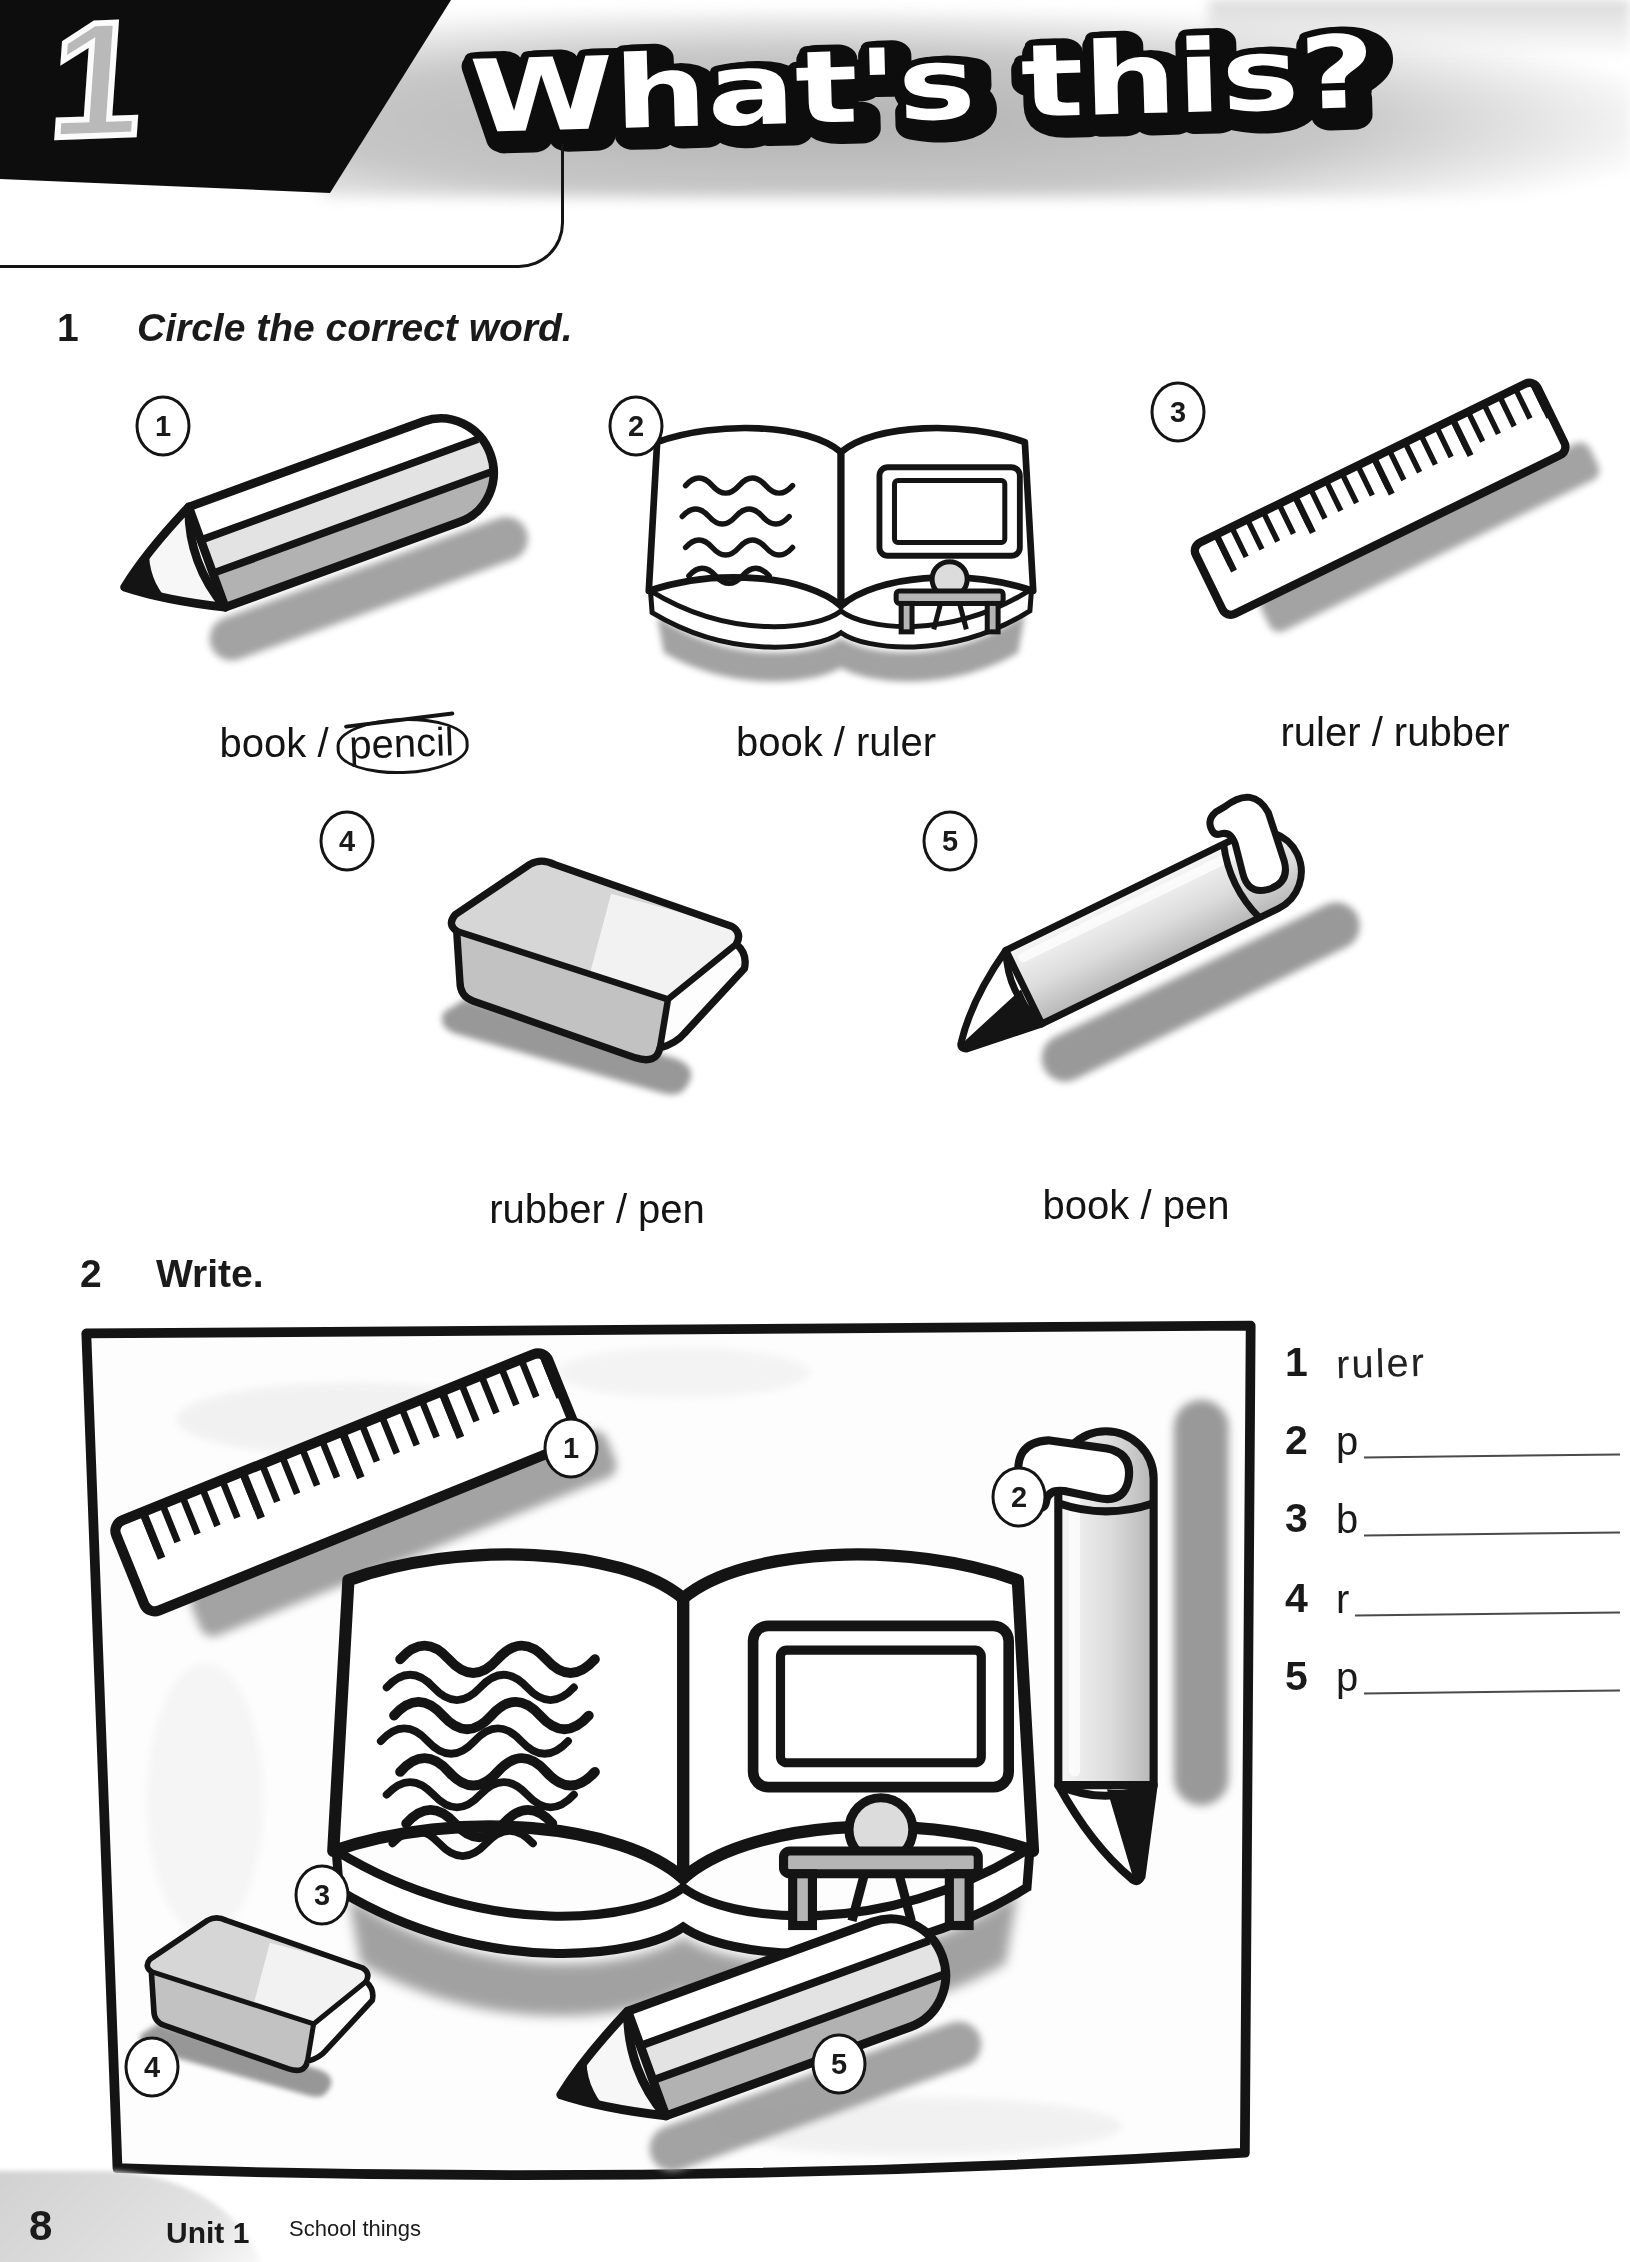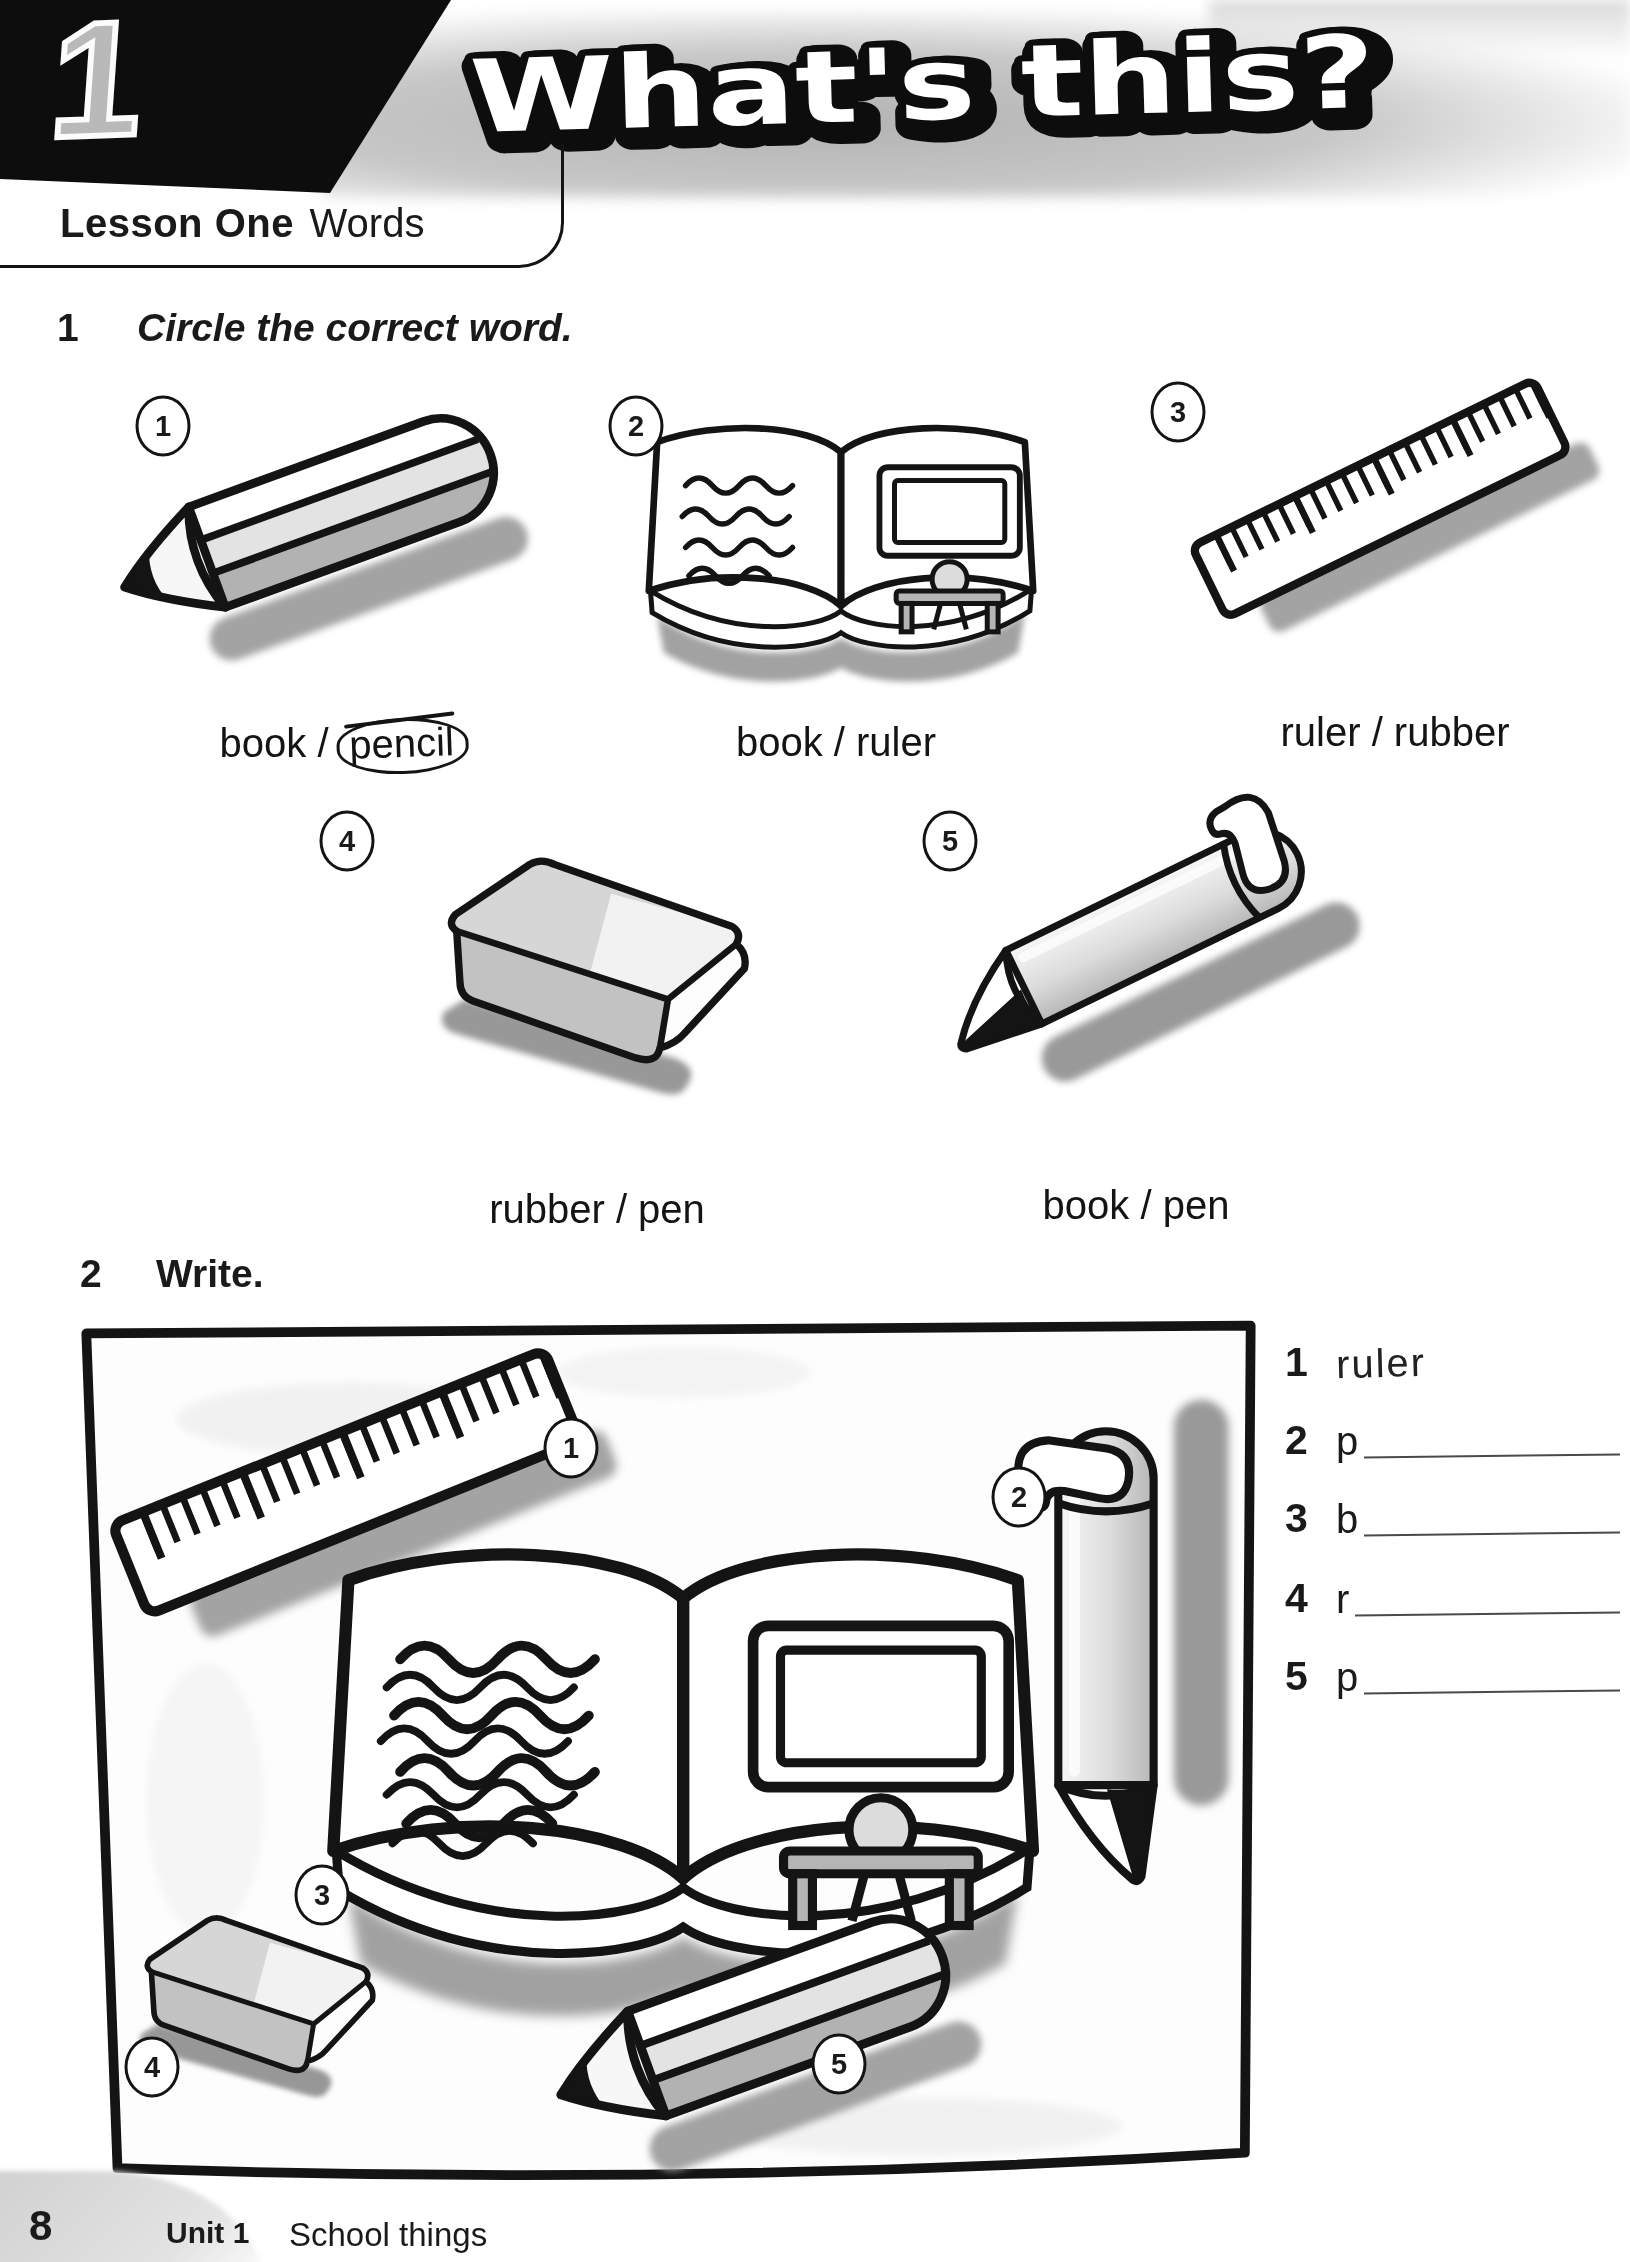--- a/index.html
+++ b/index.html
@@ -53,21 +53,21 @@
   .handwritten{letter-spacing:2px;transform:rotate(-1.5deg);color:#222;}
   .ans-line{flex:1;height:0;border-bottom:2.9px solid #4a4a4a;margin-bottom:3.9px;transform:rotate(-0.7deg);}
   .ans-row.example .ans-line{margin-left:-125px;z-index:-1;}
 
   
   .footer-blob{position:absolute;left:-29px;top:2171px;width:293px;height:117px;
     background:linear-gradient(135deg,#cfcfcf,#e3e3e3 70%,rgba(255,255,255,0));
     border-top-right-radius:215px 156px;filter:blur(2.9px);}
   .page-num{position:absolute;left:29px;top:2202px;font-size:42px;font-weight:bold;}
   .footer-unit{position:absolute;left:166px;top:2216px;font-size:30px;font-weight:bold;}
-  .footer-topic{position:absolute;left:289px;top:2216px;font-size:33px;font-weight:500;}
+  .footer-topic{position:absolute;left:289px;top:2216px;font-size:22px;font-weight:500;}
 </style>
 </head>
 <body>
 
 <div id="page">
 
   <svg width="0" height="0" style="position:absolute" aria-hidden="true">
     <defs>
       <filter id="soft" x="-30%" y="-30%" width="160%" height="160%">
         <feGaussianBlur stdDeviation="4"></feGaussianBlur>
@@ -155,23 +155,20 @@
   <div class="hdr-band"></div>
   <div class="hdr-band2"></div>
   <div class="hdr-black"></div>
   <div class="unit-num">1</div>
   <svg class="title-svg" viewBox="0 0 1080 190">
     <text class="title-shadow" x="534" y="122" textLength="930" lengthAdjust="spacingAndGlyphs">What's this?</text>
     <text class="title-main" x="526" y="114" textLength="930" lengthAdjust="spacingAndGlyphs">What's this?</text>
   </svg>
 
   <div class="lesson-tab"></div>
-  <div class="lesson-text">
-    <span class="bold">Lesson One</span><span class="reg">Words</span>
-  </div>
 
   <div class="ex-head" style="left:57px;top:306px;">1</div>
   <div class="ex-head" style="left:137px;top:306px;font-style:italic;">Circle the correct word.</div>
 
   <svg class="fig" style="left:83px;top:390px;width:458px;" viewBox="0 0 480 300">
       <use href="#sym-pencil"></use>
     </svg>
   <svg class="fig" style="left:607px;top:392px;width:468px;" viewBox="0 0 560 370">
       <use href="#sym-book"></use>
     </svg>

